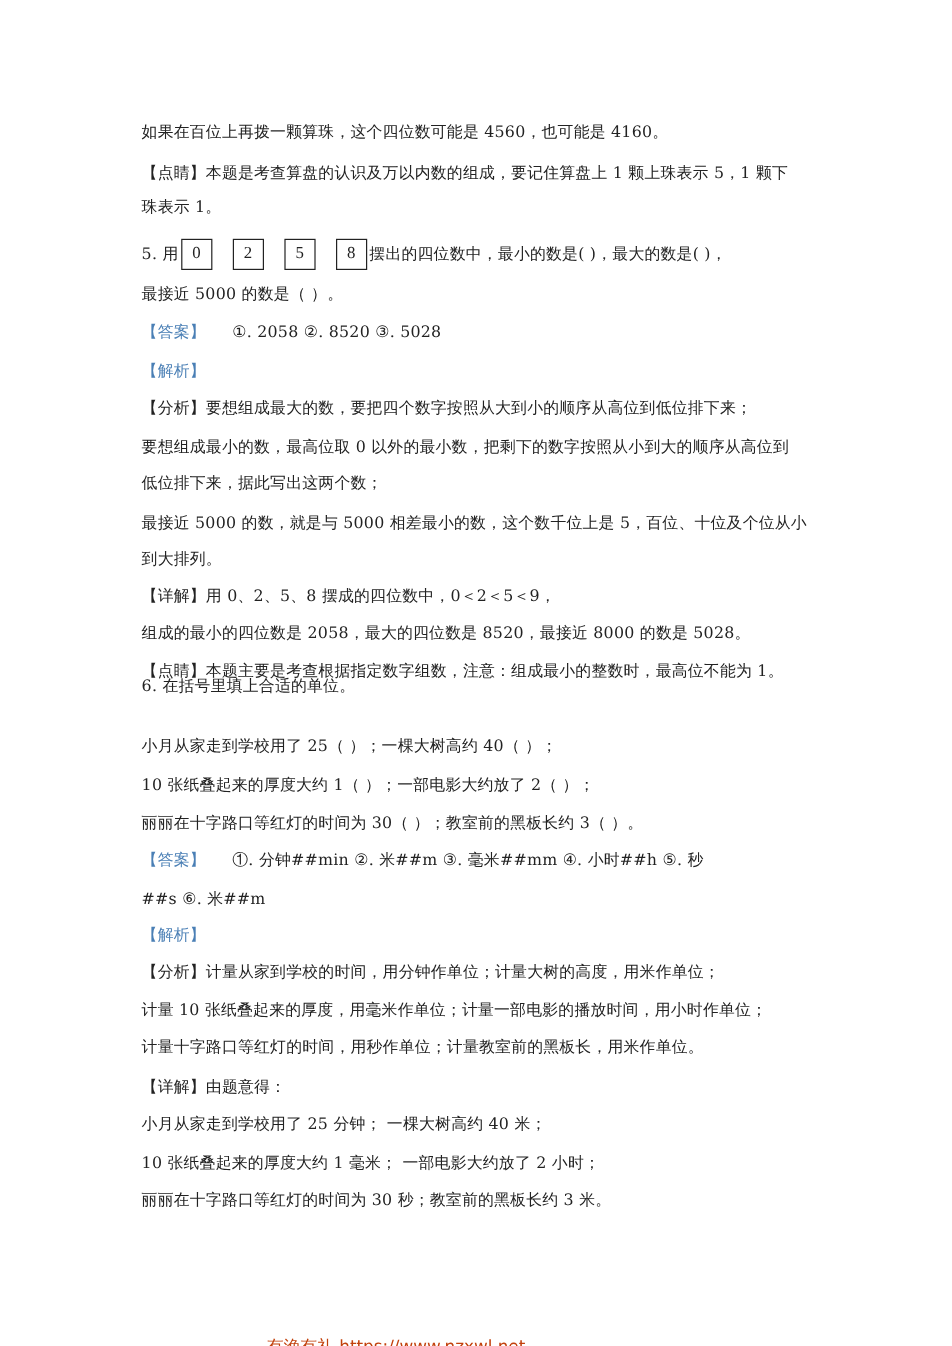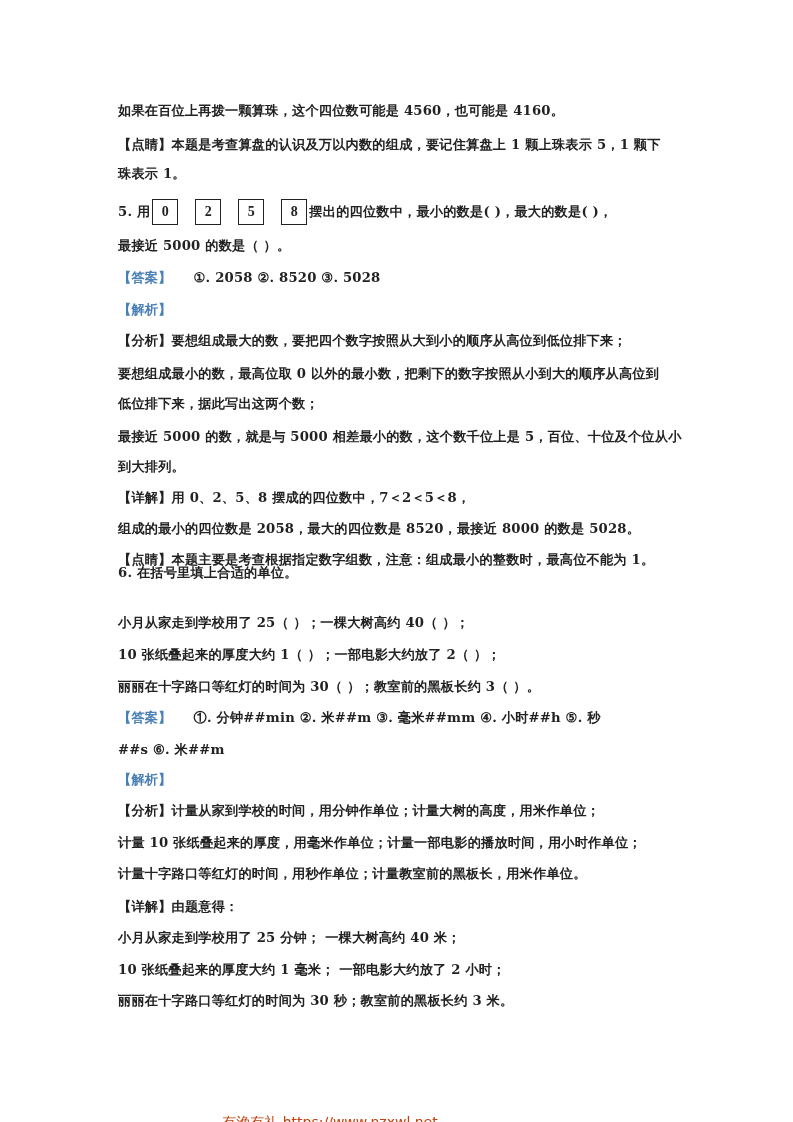--- a/index.html
+++ b/index.html
@@ -3,21 +3,21 @@
 <meta charset="utf-8">
 <style>
   html, body { margin: 0; padding: 0; background: #ffffff; }
   body {
     width: 793px; height: 1122px; position: relative; overflow: hidden;
     font-family: "DejaVu Serif", "Liberation Serif", serif;
     color: #222222;
   }
   .line {
     position: absolute; left: 118px; font-size: 13.2px; line-height: 20px;
-    white-space: nowrap; letter-spacing: 0.2px; font-weight: bold;
+    white-space: nowrap; letter-spacing: 0.2px;
   }
   .blue { color: #4a7fb5; text-align: right; }
   .gap { display: inline-block; }
   .box {
     display: inline-block; width: 24px; height: 24px; border: 1px solid #222;
     text-align: center; line-height: 24px; vertical-align: middle; margin: 0 2px;
     font-family: "Liberation Serif", serif; font-size: 14px;
   }
   .box-gap { display: inline-block; width: 13px; }
   .footer {
@@ -41,21 +41,21 @@
 
   <div class="line" style="top:268px">
     <span class="blue">【答案】</span><span class="gap" style="width:22px"></span><span>①. 2058      ②. 8520      ③. 5028</span>
   </div>
   <div class="line blue" style="top:300px">【解析】</div>
   <div class="line" style="top:331px">【分析】要想组成最大的数，要把四个数字按照从大到小的顺序从高位到低位排下来；</div>
   <div class="line" style="top:364px">要想组成最小的数，最高位取 0 以外的最小数，把剩下的数字按照从小到大的顺序从高位到</div>
   <div class="line" style="top:394px">低位排下来，据此写出这两个数；</div>
   <div class="line" style="top:427px">最接近 5000 的数，就是与 5000 相差最小的数，这个数千位上是 5，百位、十位及个位从小</div>
   <div class="line" style="top:457px">到大排列。</div>
-  <div class="line" style="top:488px">【详解】用 0、2、5、8 摆成的四位数中，7＜2＜5＜8，</div>
+  <div class="line" style="top:488px">【详解】用 0、2、5、8 摆成的四位数中，0＜2＜5＜9，</div>
   <div class="line" style="top:519px">组成的最小的四位数是 2058，最大的四位数是 8520，最接近 8000 的数是 5028。</div>
   <div class="line" style="top:550px">【点睛】本题主要是考查根据指定数字组数，注意：组成最小的整数时，最高位不能为 1。</div>
   <div class="line" style="top:563px">6. 在括号里填上合适的单位。</div>
   <div class="line" style="top:613px">小月从家走到学校用了 25（          ）；一棵大树高约 40（          ）；</div>
   <div class="line" style="top:645px">10 张纸叠起来的厚度大约 1（          ）；一部电影大约放了 2（          ）；</div>
   <div class="line" style="top:677px">丽丽在十字路口等红灯的时间为 30（          ）；教室前的黑板长约 3（          ）。</div>
 
   <div class="line" style="top:708px">
     <span class="blue">【答案】</span><span class="gap" style="width:22px"></span><span>①. 分钟##min      ②. 米##m      ③. 毫米##mm      ④. 小时##h      ⑤. 秒</span>
   </div>

